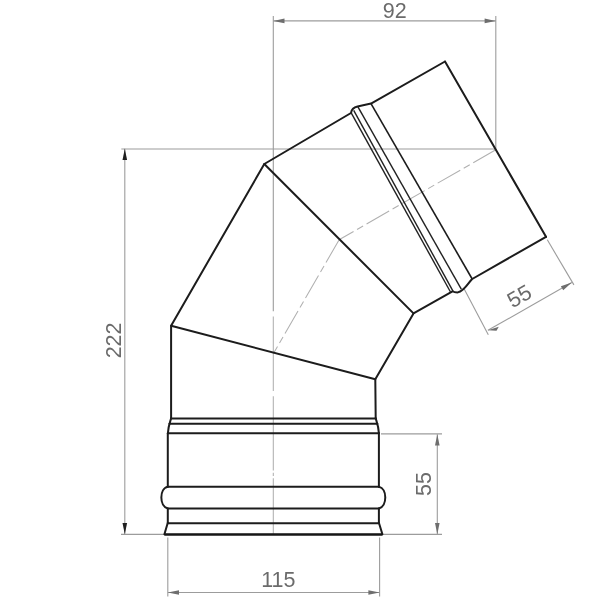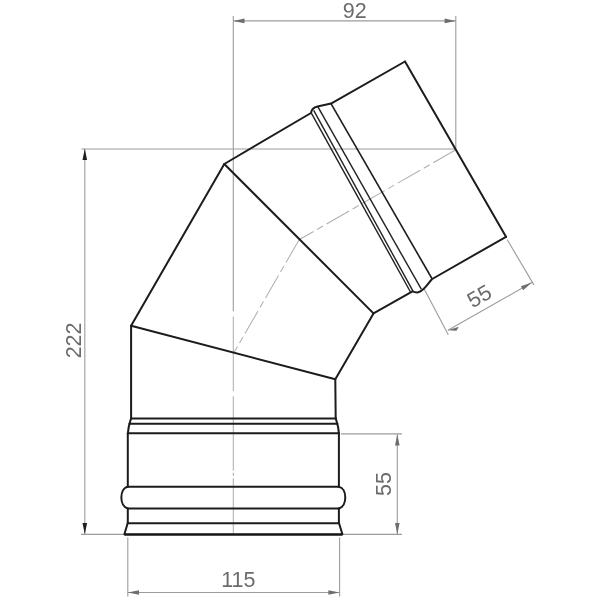--- a/index.html
+++ b/index.html
@@ -1,16 +1,16 @@
 <!DOCTYPE html>
 <html><head>
 <meta charset="utf-8">
 <style>
   html,body{margin:0;padding:0;background:#fff;}
-  #c{width:476px;height:600px;position:relative;}
+  #c{width:476px;height:600px;position:relative;margin-left:40px;}
   text{font-family:"Liberation Sans", sans-serif; fill:#6b6b6b;}
 </style>
 </head>
 <body>
 <div id="c">
 <svg width="600" height="600" viewBox="0 0 600 600" xmlns="http://www.w3.org/2000/svg" style="filter:blur(0.4px)">
   <rect x="0" y="0" width="600" height="600" fill="#ffffff"></rect>
 
   <g stroke="#b0b0b0" stroke-width="1.05" fill="none">
     <path d="M455.8,149.8 L299.5,239.5" stroke-dasharray="26 4 7 4"></path>

